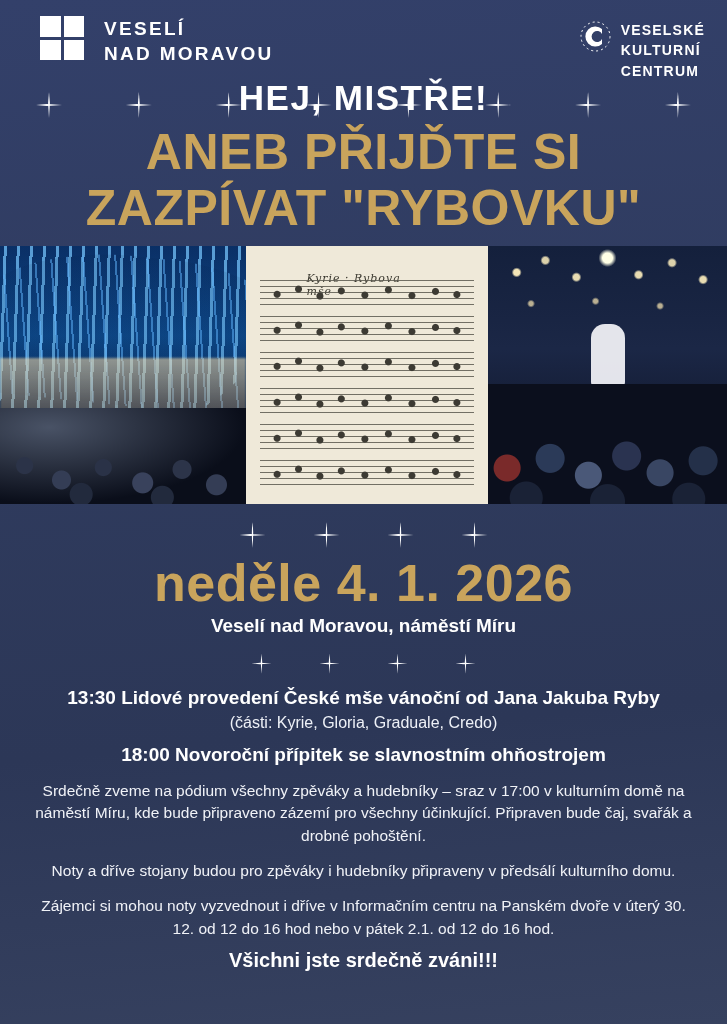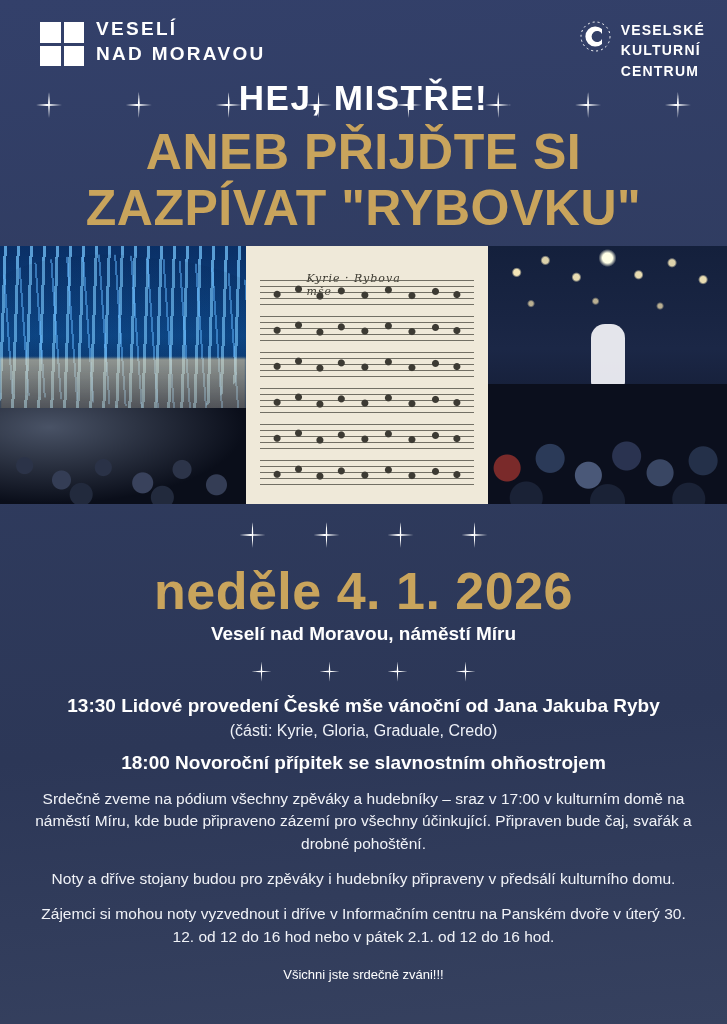--- a/index.html
+++ b/index.html
@@ -17,21 +17,21 @@
   }
 
   
   .header {
     display: flex;
     justify-content: space-between;
     align-items: flex-start;
     padding: 16px 22px 0 40px;
     height: 80px;
   }
-  .logo-left { display: flex; align-items: flex-end; gap: 12px; }
+  .logo-left { display: flex; align-items: flex-start; gap: 20px; }
   .logo-mark {
     width: 44px; height: 44px;
     display: grid;
     grid-template-columns: 1fr 1fr;
     grid-template-rows: 1fr 1fr;
     gap: 3px;
   }
   .logo-mark span { background: #ffffff; display: block; }
   .logo-text {
     font-weight: bold;
@@ -213,21 +213,21 @@
       radial-gradient(circle at 84% 96%, #1a2236 16px, transparent 17px);
   }
 
   
   .date {
     text-align: center;
     font-size: 52px;
     font-weight: bold;
     color: #c9a45c;
     letter-spacing: 0.5px;
-    margin-top: 12px;
+    margin-top: 4px;
     line-height: 1.05;
   }
   .venue {
     text-align: center;
     font-size: 19px;
     font-weight: bold;
     color: #ffffff;
     margin-top: 4px;
   }
 
@@ -245,25 +245,25 @@
   .para {
     font-size: 15.5px;
     line-height: 1.45;
     color: #f0f2f7;
     margin-top: 14px;
     padding: 0 34px;
     text-align: center;
   }
   .para.tight { margin-top: 13px; }
   .final {
-    font-size: 13px;
-    font-weight: normal;
+    font-size: 20px;
+    font-weight: bold;
     color: #ffffff;
     text-align: center;
-    margin-top: 19px;
+    margin-top: 9px;
     padding-bottom: 8px;
   }
 </style>
 </head>
 <body>
 
 <div class="poster">
 
   <div class="header">
     <div class="logo-left">

